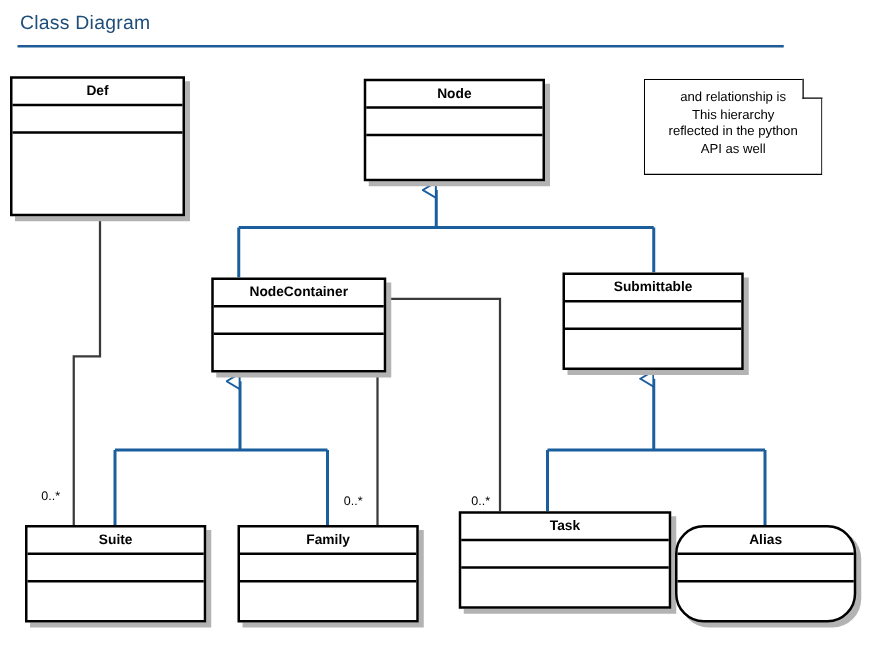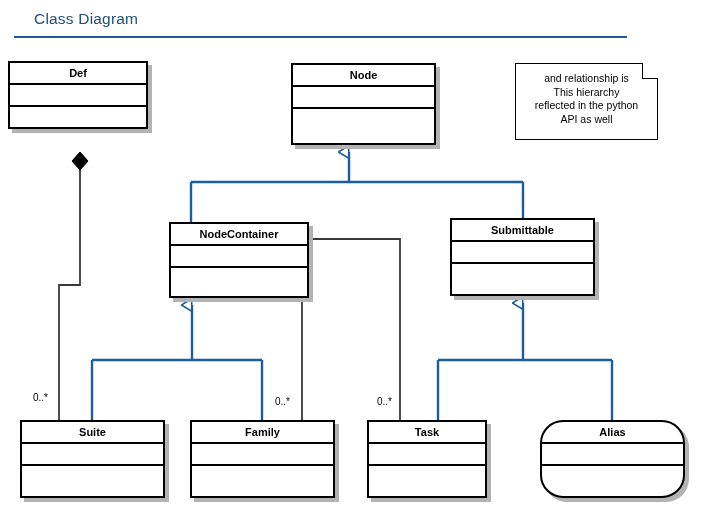--- a/index.html
+++ b/index.html
@@ -12,21 +12,21 @@
     width: 704px;
     height: 517px;
     background: #ffffff;
     overflow: hidden;
     font-family: "Liberation Sans", sans-serif;
   }
 
   
   #page-title {
     position: absolute;
-    left: 34px;
+    left: 16px;
     top: 10px;
     font-size: 15.5px;
     color: #1f4e79;
     font-family: "Liberation Sans", sans-serif;
     letter-spacing: 0.2px;
     white-space: nowrap;
   }
   #title-rule {
     position: absolute;
     left: 14px;
@@ -175,21 +175,21 @@
       <path d="M 278 239 L 400 239 L 400 420"></path>
     </g>
     <polygon points="264,239 272,232 280,239 272,246" fill="#000000" stroke="#000000" stroke-width="1"></polygon>
 
     <g stroke="#3a3a3a" stroke-width="1.8" fill="none">
       <path d="M 278 262 L 302 262 L 302 420"></path>
     </g>
     <polygon points="264,262 272,255 280,262 272,269" fill="#000000" stroke="#000000" stroke-width="1"></polygon>
   </svg>
 
-  <div class="uml-class" style="left:8px; top:61px; width:140px; height:68px;">
+  <div class="uml-class" style="left:8px; top:61px; width:140px; height:112px;">
     <div class="cls-name">Def</div>
     <div class="cls-attrs"></div>
     <div class="cls-ops"></div>
   </div>
 
   <div class="uml-class" style="left:291px; top:63px; width:145px; height:82px;">
     <div class="cls-name">Node</div>
     <div class="cls-attrs"></div>
     <div class="cls-ops"></div>
   </div>
@@ -211,21 +211,21 @@
     <div class="cls-attrs"></div>
     <div class="cls-ops"></div>
   </div>
 
   <div class="uml-class" style="left:190px; top:420px; width:145px; height:78px;">
     <div class="cls-name">Family</div>
     <div class="cls-attrs"></div>
     <div class="cls-ops"></div>
   </div>
 
-  <div class="uml-class" style="left:367px; top:420px; width:120px; height:78px;">
+  <div class="uml-class" style="left:367px; top:409px; width:170px; height:78px;">
     <div class="cls-name">Task</div>
     <div class="cls-attrs"></div>
     <div class="cls-ops"></div>
   </div>
 
   <div class="uml-class" style="left:540px; top:420px; width:145px; height:78px;border-radius:23px;">
     <div class="cls-name">Alias</div>
     <div class="cls-attrs"></div>
     <div class="cls-ops"></div>
   </div>

